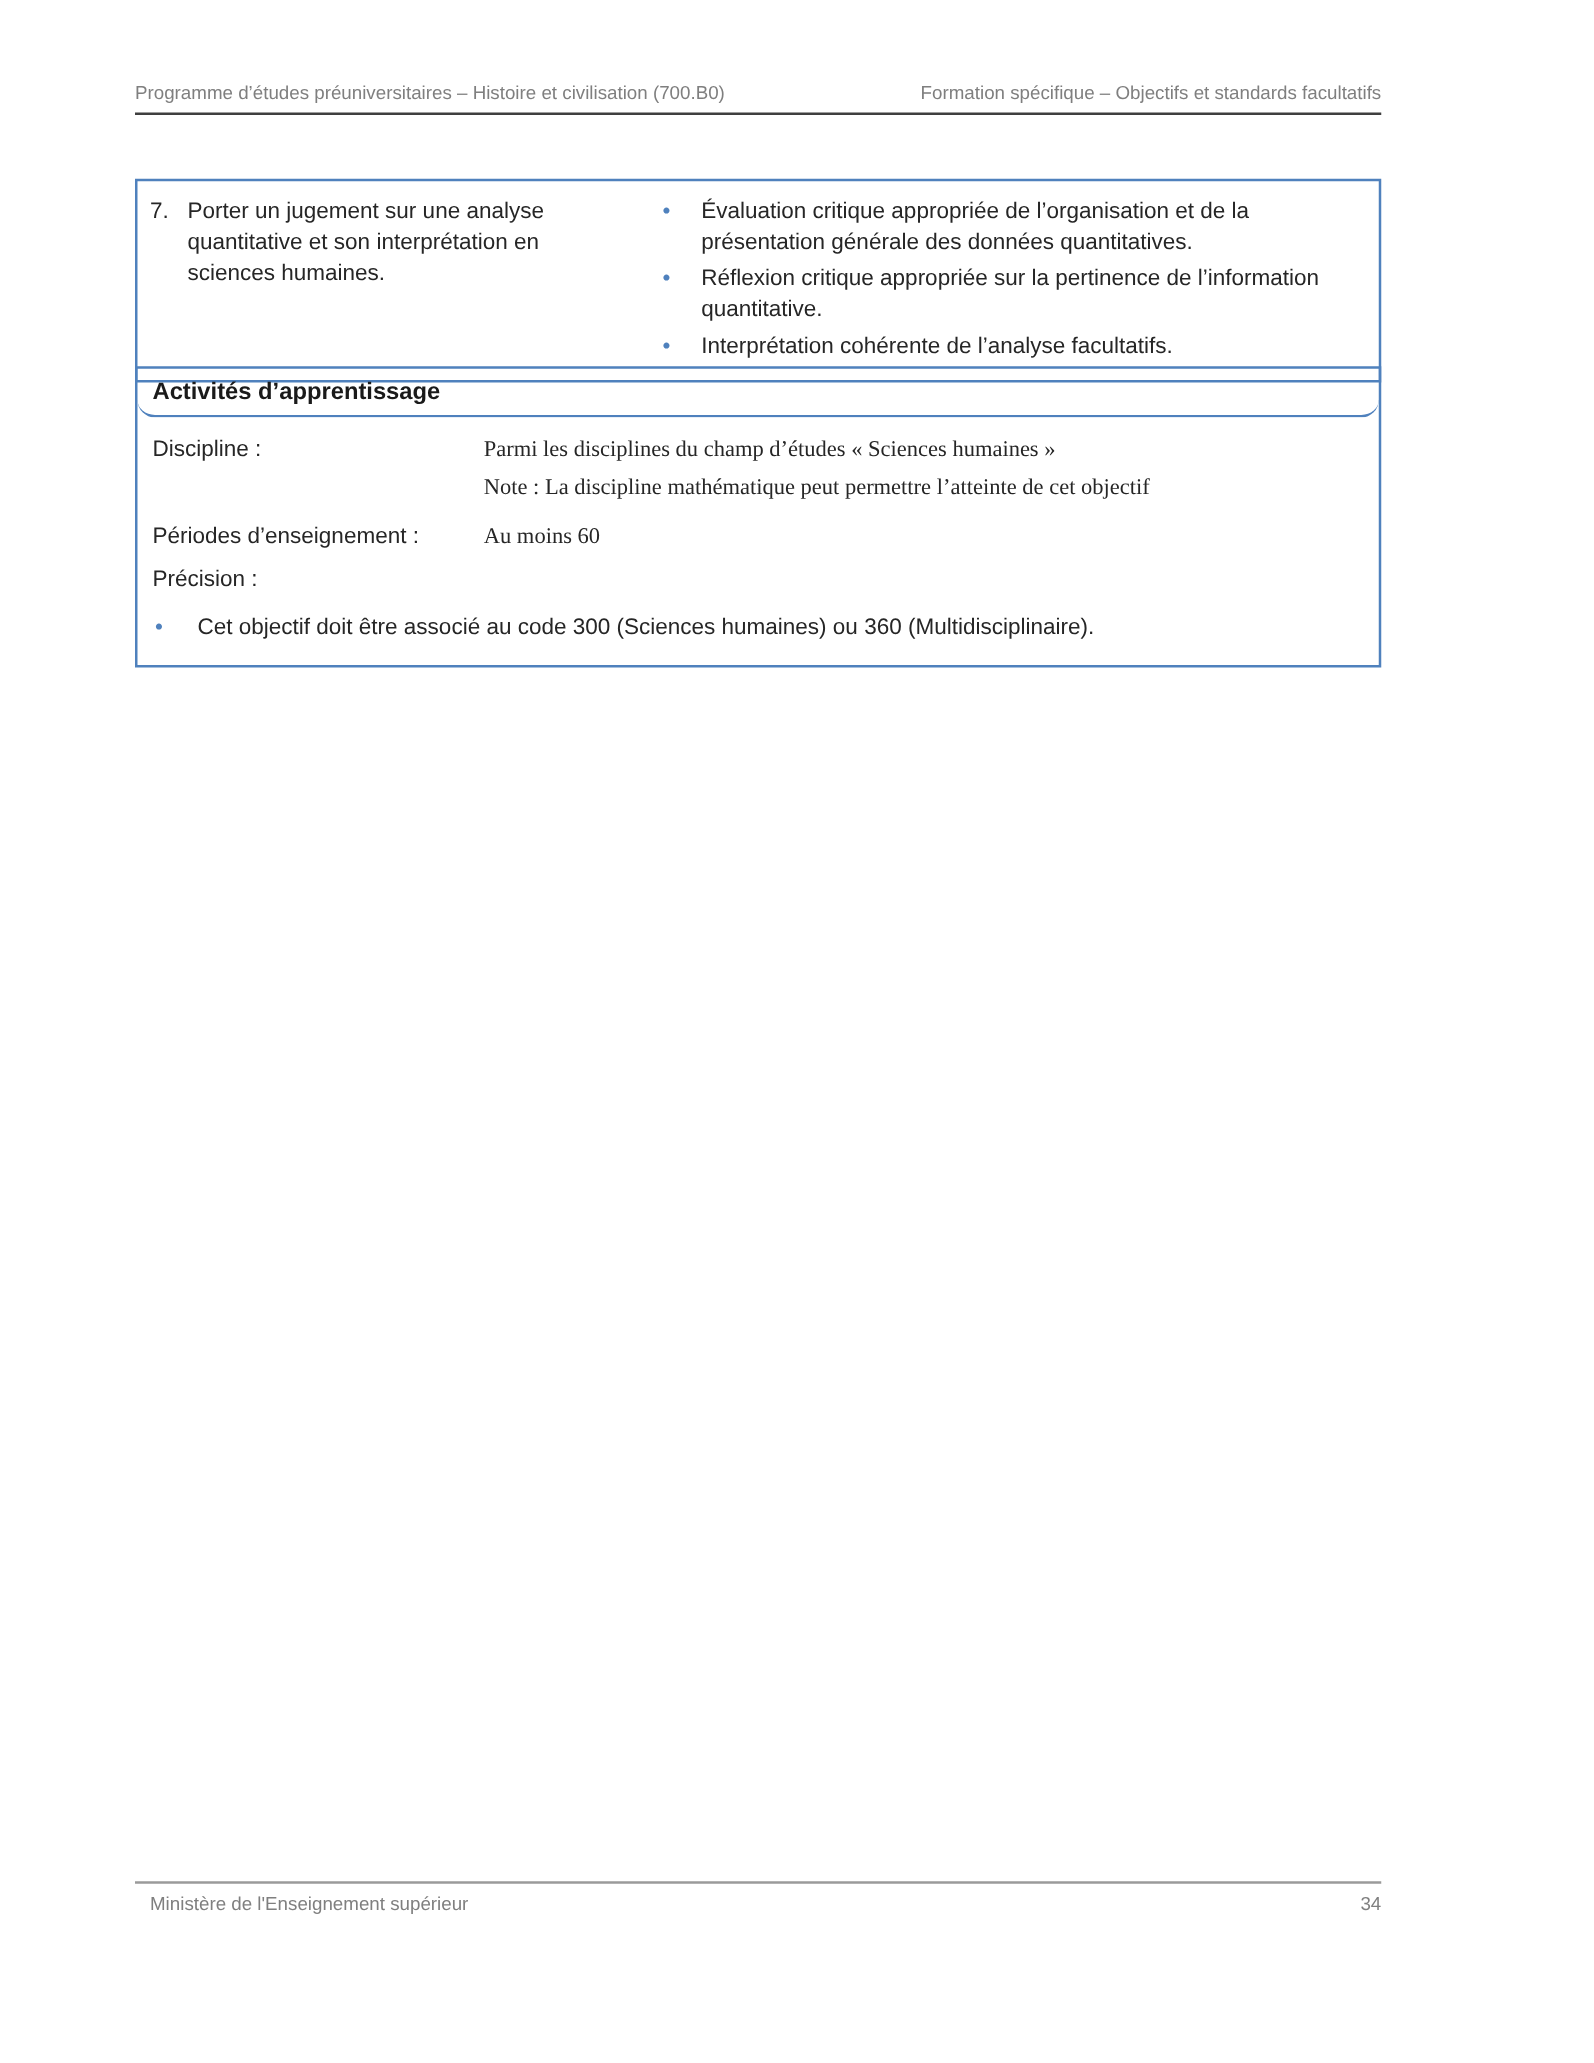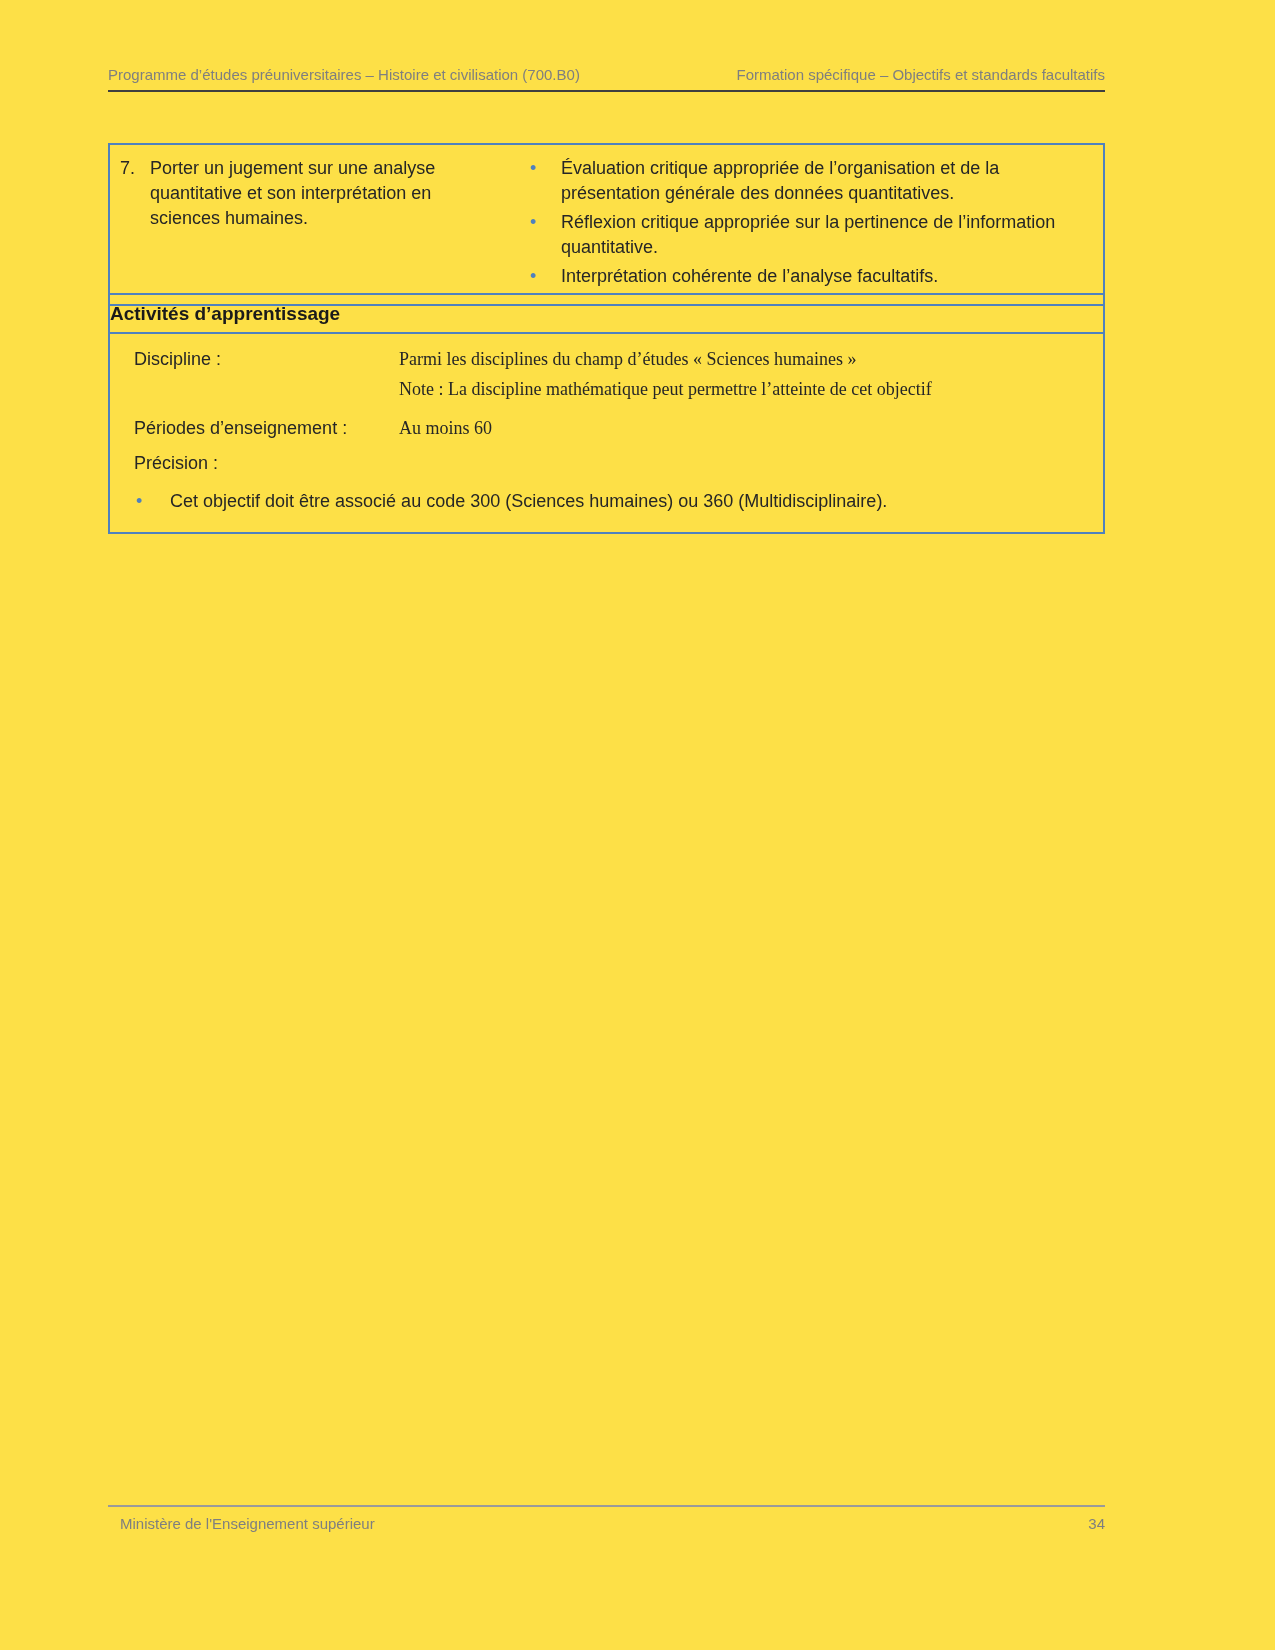--- a/index.html
+++ b/index.html
@@ -1,21 +1,21 @@
 <!DOCTYPE html>
 <html><head>
 <meta charset="utf-8">
 <style>
   * { margin:0; padding:0; box-sizing:border-box; }
   html,body { background:#e9e9e9; }
   .page {
     position:relative;
     width:1275px; height:1650px;
     margin:0 auto;
-    background:#fde047;
+    background:#ffffff;
     font-family:"Liberation Sans", sans-serif;
     color:#262626;
     overflow:hidden;
   }
 
   
   .page-header {
     position:absolute; top:66px; left:108px; width:997px;
     display:flex; justify-content:space-between; align-items:flex-end;
     font-size:15px; color:#7f7f7f;
@@ -51,24 +51,25 @@
   .bullet-item .b-text { flex:1; }
 
   
   .activities-box {
     position:absolute; top:293px; left:108px; width:997px; min-height:200px;
     border:2px solid #4f81bd;
     font-size:18px; line-height:26px;
   }
   .activities-title {
     font-size:19px; font-weight:bold; color:#1a1a1a;
-    padding:6px 12px 5px 0;
+    padding:6px 12px 5px 12px;
     border-bottom:2px solid #4f81bd;
+    border-radius:14px;
   }
-  .activities-body { padding:12px 14px 14px 24px; }
+  .activities-body { padding:12px 14px 14px 12px; }
   .act-row { display:flex; margin-bottom:9px; }
   .act-label { flex:0 0 265px; }
   .act-value { flex:1;font-family:Liberation Serif, serif; }
   .act-value .v-line { margin-bottom:4px; }
   .precision-bullet { margin-top:12px; padding-left:2px; }
   .precision-bullet .bullet { flex:0 0 34px; }
 
   
   .page-footer {
     position:absolute; top:1505px; left:108px; width:997px;

